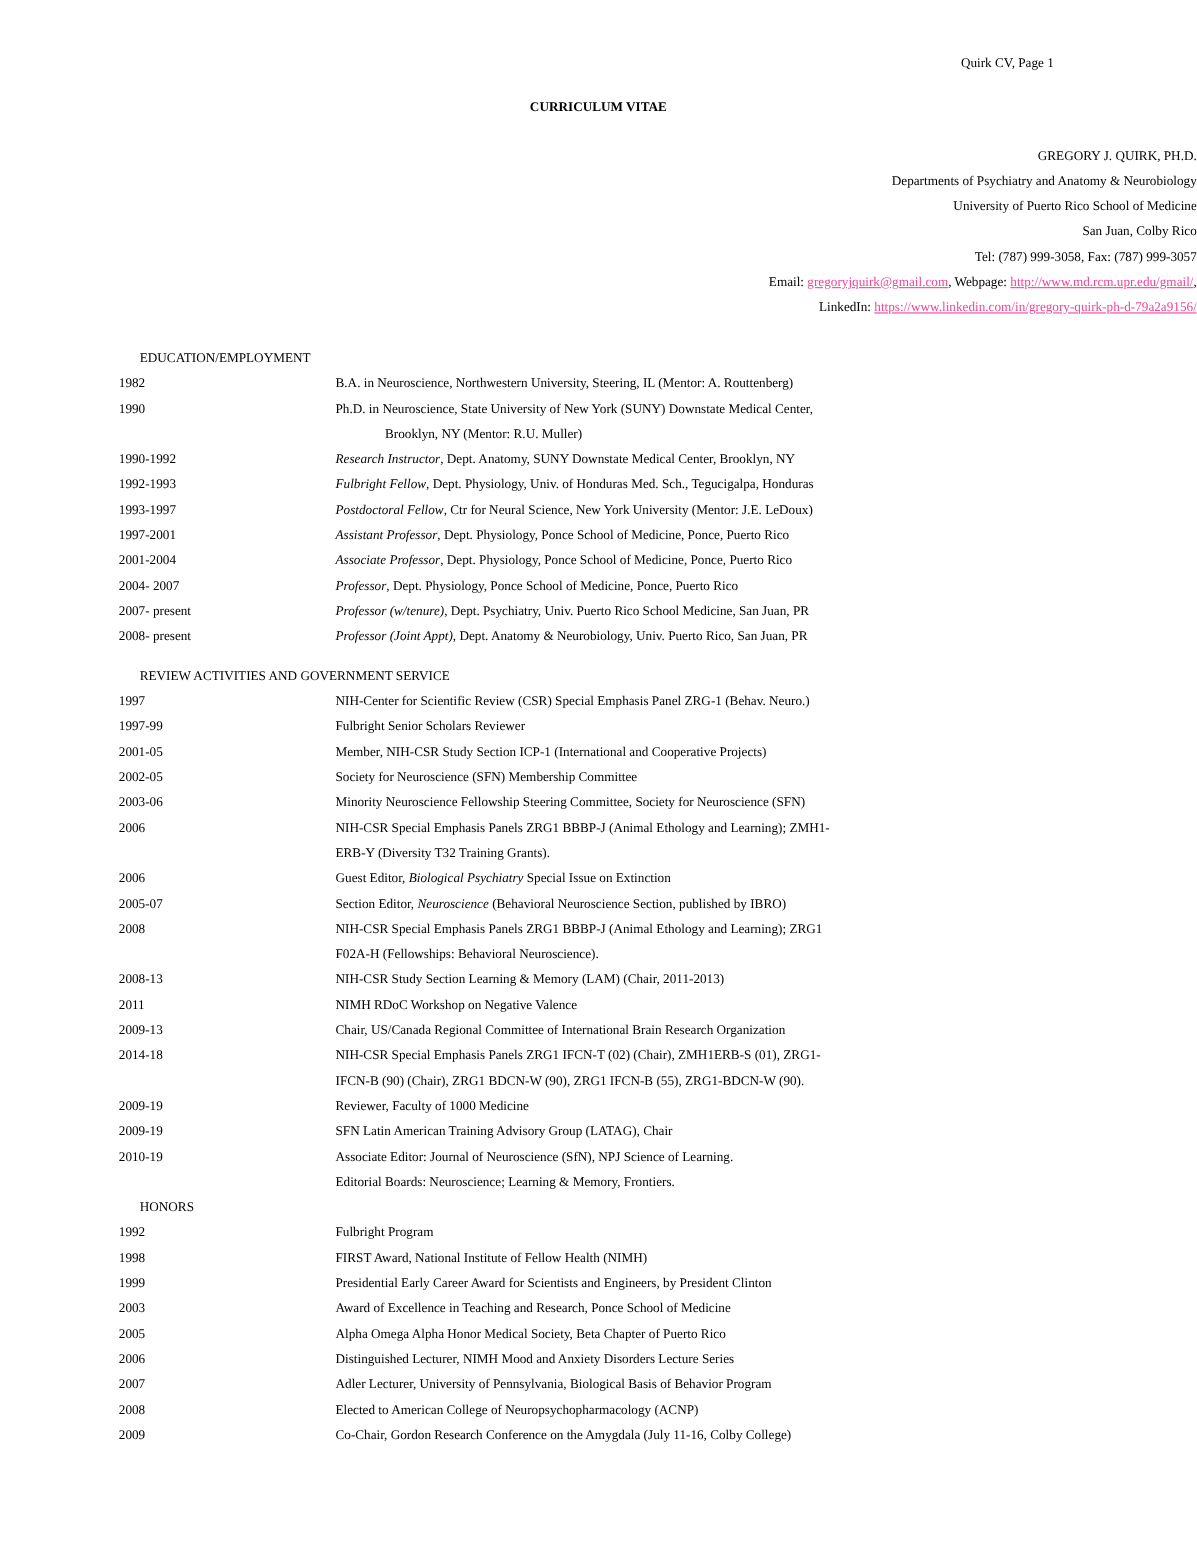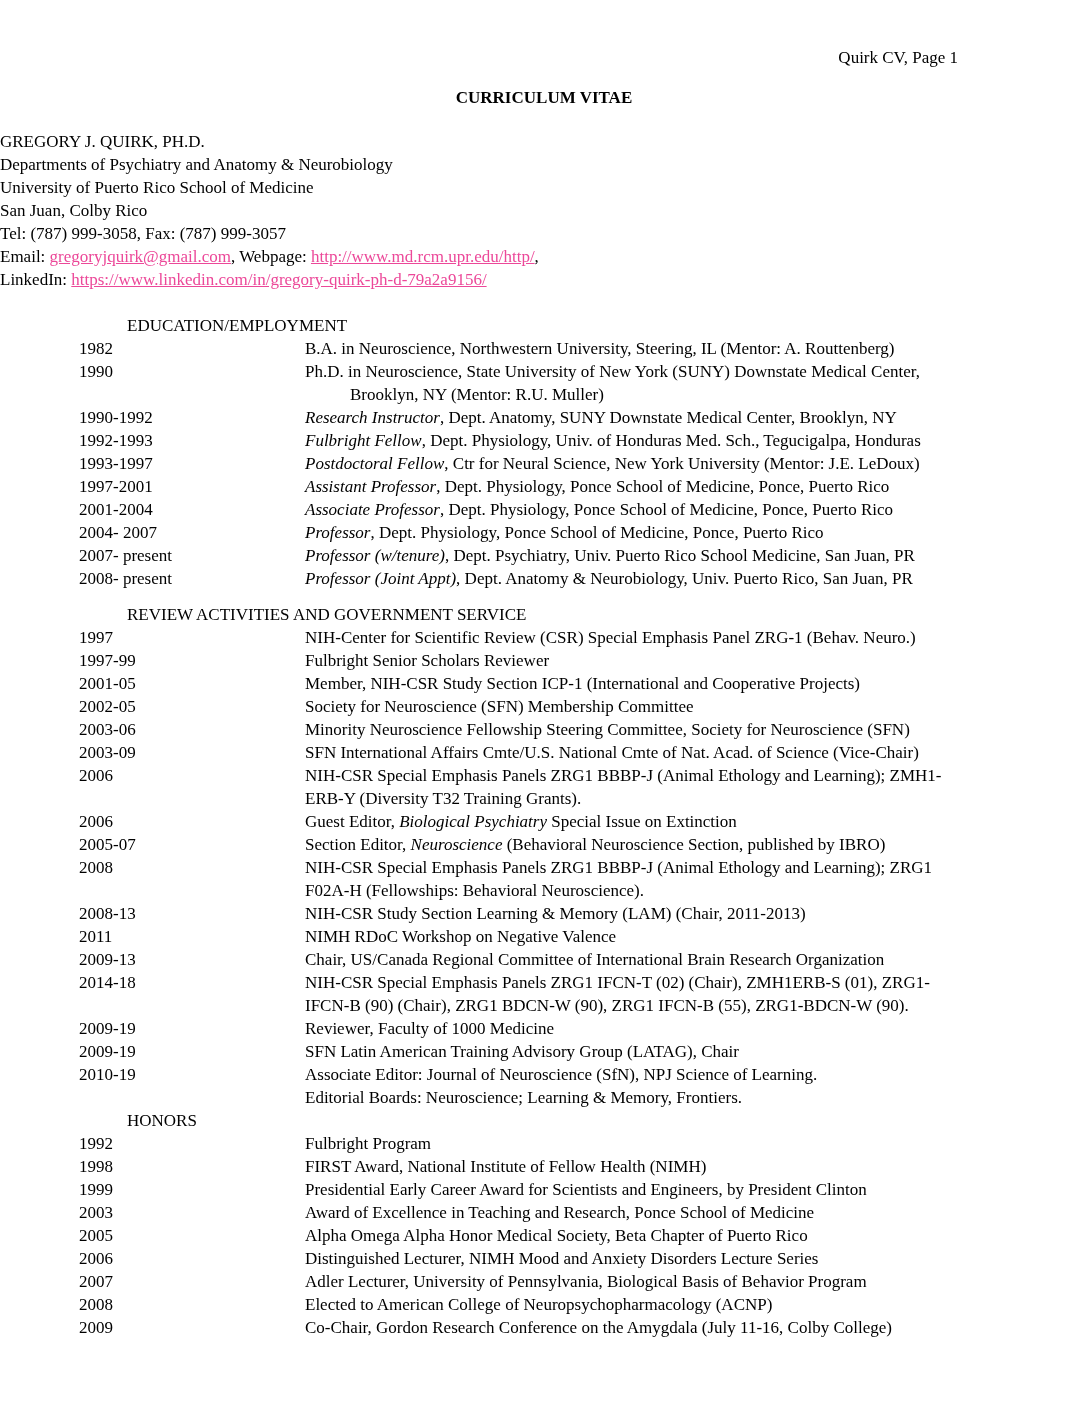--- a/index.html
+++ b/index.html
@@ -2,60 +2,61 @@
 <html><head>
 <meta charset="utf-8">
 <style>
   html, body { margin: 0; padding: 0; background: #ffffff; }
   .page {
     position: relative;
     width: 1088px;
     height: 1408px;
     background: #ffffff;
     font-family: "Liberation Serif", "DejaVu Serif", serif;
-    font-size: 17px;
+    font-size: 12px;
     line-height: 23px;
     color: #000000;
     overflow: hidden;
     box-sizing: border-box;
     padding-top: 46px;
   }
   .page-num {
     text-align: right;
     padding-right: 130px;
   }
   .doc-title {
     text-align: center;
     font-weight: bold;
     margin-top: 17px;
   }
   .contact {
-    text-align: left;
+    text-align: right;
     margin-top: 21px;
+    margin-left: 20px;
   }
   .contact .cline { white-space: nowrap; }
   .contact a, .link {
     color: #ec4899;
     text-decoration: underline;
     cursor: pointer;
   }
   .sections { }
   .section-heading {
     font-weight: normal;
     padding-left: 127px;
     white-space: nowrap;
   }
   .section.s0 { margin-top: 23px; }
   .section.s1 { margin-top: 13px; }
   .section.s2 { margin-top: 0; }
   .entry { display: flex; }
   .entry .year {
     flex: none;
     width: 305px;
-    padding-left: 79px;
+    padding-left: 108px;
     box-sizing: border-box;
     white-space: nowrap;
   }
   .entry .desc { flex: auto; }
   .entry .desc .line { white-space: nowrap; }
   .entry .desc .line.indent { padding-left: 45px; }
   .it { font-style: italic; }
 </style>
 </head>
 <body>
@@ -63,21 +64,21 @@
 <div class="page">
   <div class="page-num">Quirk CV, Page 1</div>
   <div class="doc-title">CURRICULUM VITAE</div>
 
   <div class="contact">
     <div class="cline">GREGORY J. QUIRK, PH.D.</div>
     <div class="cline">Departments of Psychiatry and Anatomy &amp; Neurobiology</div>
     <div class="cline">University of Puerto Rico School of Medicine</div>
     <div class="cline">San Juan, Colby Rico</div>
     <div class="cline">Tel: (787) 999-3058, Fax: (787) 999-3057</div>
-    <div class="cline"><span>Email: </span><a class="link">gregoryjquirk@gmail.com</a><span>, Webpage: </span><a class="link">http://www.md.rcm.upr.edu/http/</a><span>,</span></div>
+    <div class="cline"><span>Email: </span><a class="link">gregoryjquirk@gmail.com</a><span>, Webpage: </span><a class="link">http://www.md.rcm.upr.edu/gmail/</a><span>,</span></div>
     <div class="cline"><span>LinkedIn: </span><a class="link">https://www.linkedin.com/in/gregory-quirk-ph-d-79a2a9156/</a></div>
   </div>
 
   <div class="sections" id="cv-sections">
       <div class="section s0">
         <div class="section-heading">EDUCATION/EMPLOYMENT</div>
         <div class="entry">
           <div class="year">1982</div>
           <div class="desc">
             <div class="line"><span>B.A. in Neuroscience, Northwestern University, Steering, IL (Mentor: A. Routtenberg)</span></div>
@@ -165,26 +166,20 @@
             <div class="line"><span>Society for Neuroscience (SFN) Membership Committee</span></div>
           </div>
         </div>
         <div class="entry">
           <div class="year">2003-06</div>
           <div class="desc">
             <div class="line"><span>Minority Neuroscience Fellowship Steering Committee, Society for Neuroscience (SFN)</span></div>
           </div>
         </div>
         <div class="entry">
-          <div class="year">2003-09</div>
-          <div class="desc">
-            <div class="line"><span>SFN International Affairs Cmte/U.S. National Cmte of Nat. Acad. of Science (Vice-Chair)</span></div>
-          </div>
-        </div>
-        <div class="entry">
           <div class="year">2006</div>
           <div class="desc">
             <div class="line"><span>NIH-CSR Special Emphasis Panels ZRG1 BBBP-J (Animal Ethology and Learning); ZMH1-</span></div>
             <div class="line"><span>ERB-Y (Diversity T32 Training Grants).</span></div>
           </div>
         </div>
         <div class="entry">
           <div class="year">2006</div>
           <div class="desc">
             <div class="line"><span>Guest Editor, </span><span class="it">Biological Psychiatry</span><span> Special Issue on Extinction</span></div>

